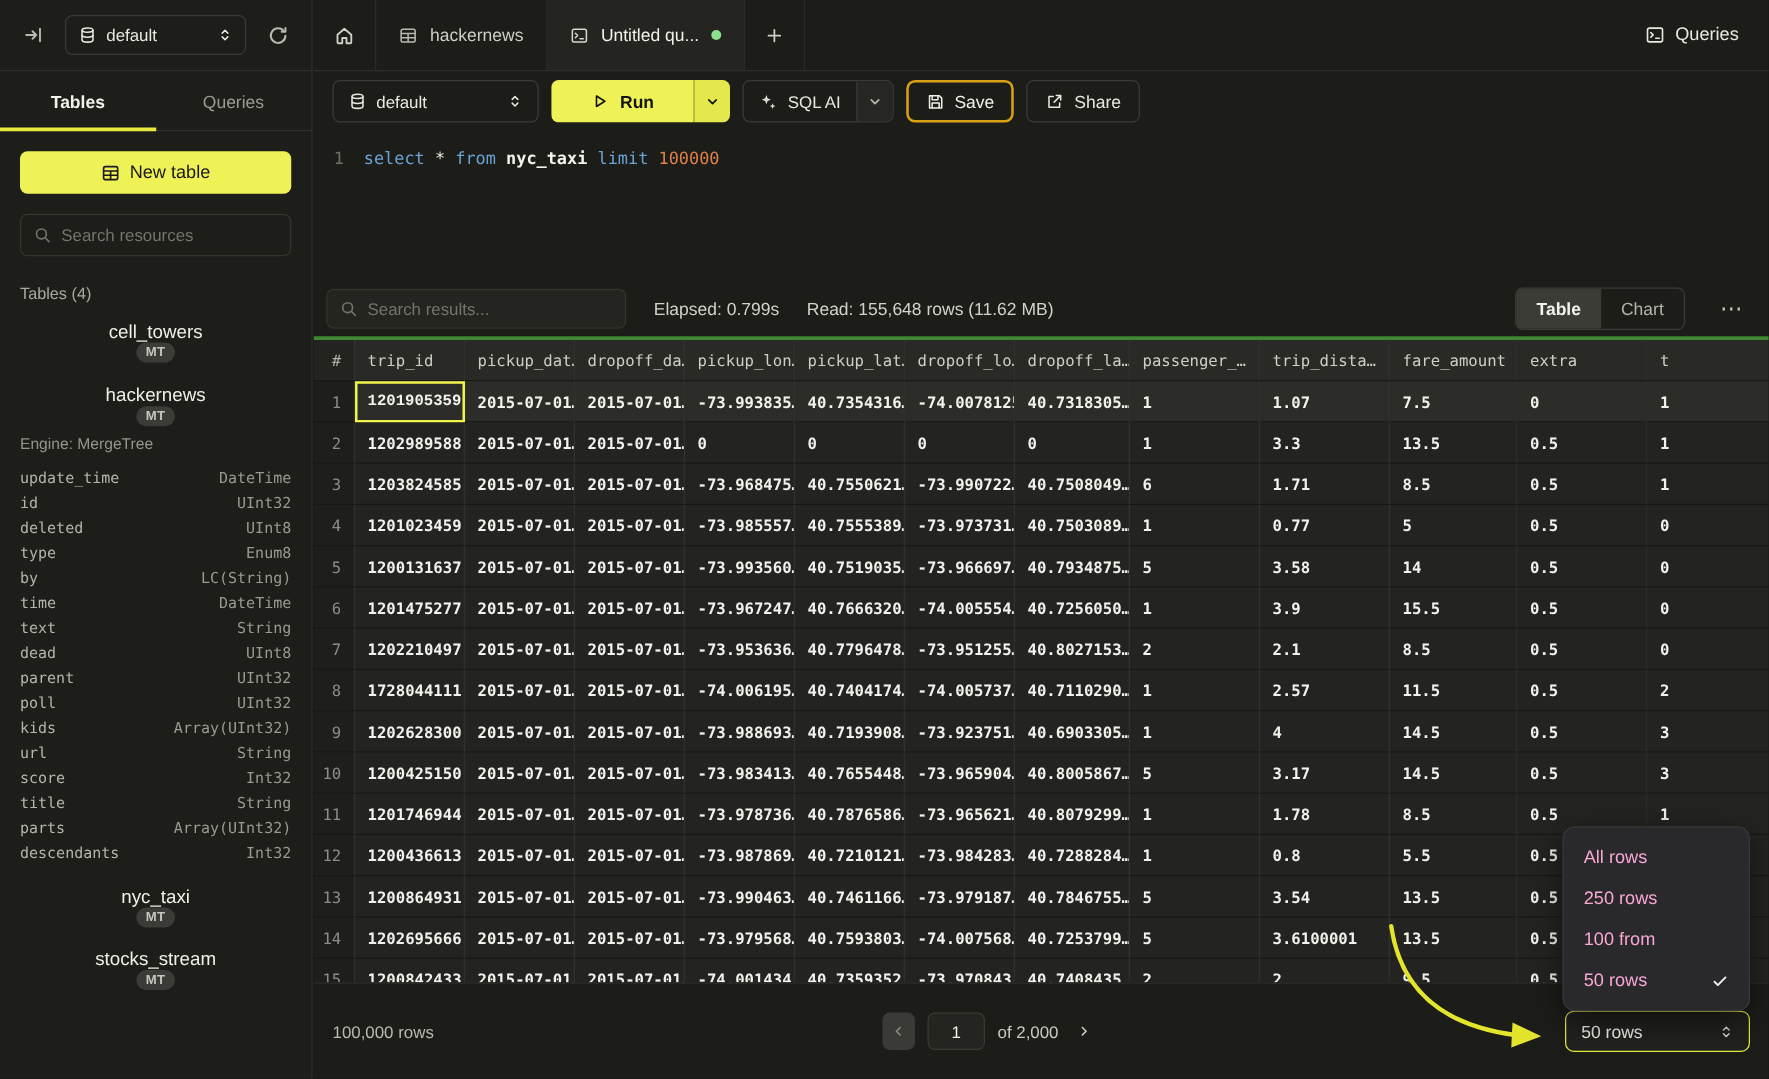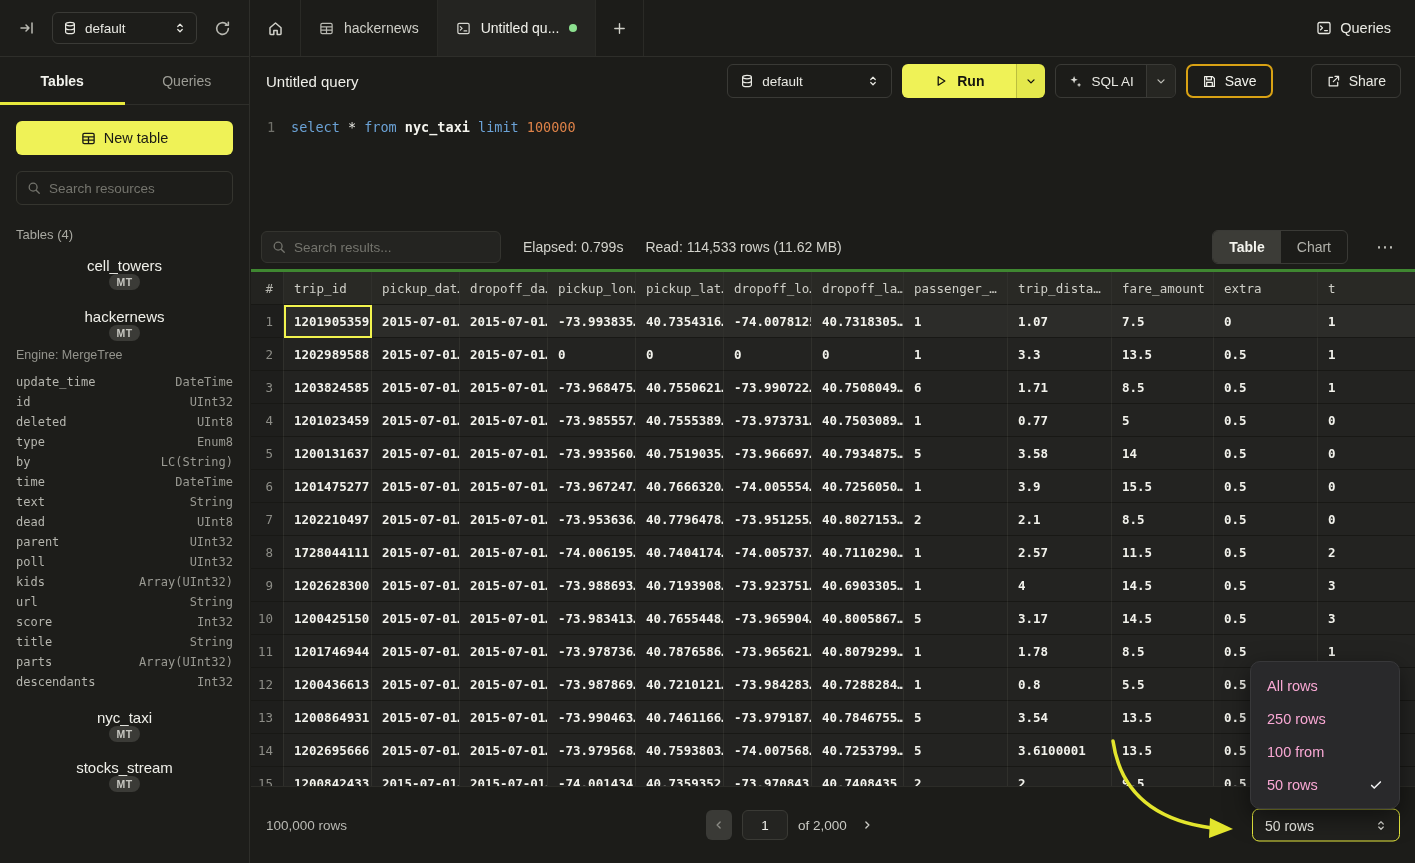--- a/index.html
+++ b/index.html
@@ -48,21 +48,21 @@
   .ctl { height:34px; border:1px solid #3a3a36; border-radius:6px; display:flex; align-items:center; gap:8px; padding:0 12px; font-size:13.5px; color:#e9e9e3; cursor:pointer; }
   .ctl.db { width:165px; }
   .ctl .grow { flex:1; }
   .run-btn { height:34px; border-radius:6px; overflow:hidden; display:flex; align-items:stretch; cursor:pointer; }
   .run-main { background:#eff257; color:#15150f; display:flex; align-items:center; gap:9px; padding:0 32px; font-size:14px; font-weight:600; }
   .run-caret { background:#e4e84c; display:flex; align-items:center; padding:0 8px; border-left:1px solid rgba(0,0,0,.18); color:#15150f; }
   .split-btn { height:34px; border:1px solid #3a3a36; border-radius:6px; display:flex; align-items:stretch; overflow:hidden; cursor:pointer; }
   .split-main { display:flex; align-items:center; gap:8px; padding:0 12px; color:#e9e9e3; font-size:13.5px; }
   .split-caret { display:flex; align-items:center; padding:0 8px; border-left:1px solid #3a3a36; color:#b9b9b2; background:#262622; }
   .save-btn { height:34px; border:2px solid #d9a214; border-radius:7px; display:flex; align-items:center; gap:8px; padding:0 14px; color:#f2f2ec; font-size:14px; cursor:pointer; background:transparent; }
-  .share-btn { height:34px; border:1px solid #3a3a36; border-radius:6px; display:flex; align-items:center; gap:8px; padding:0 14px; color:#e9e9e3; font-size:14px; cursor:pointer;margin-left:28px; }
+  .share-btn { height:34px; border:1px solid #3a3a36; border-radius:6px; display:flex; align-items:center; gap:8px; padding:0 14px; color:#e9e9e3; font-size:14px; cursor:pointer; }
 
   .editor { height:120px; flex:0 0 auto; padding-top:14px; display:flex; font-family:"DejaVu Sans Mono", monospace; font-size:13.5px; }
   .gutter { width:40px; text-align:center; color:#70706a; }
   .code { white-space:pre; }
   .tok-keyword { color:#6ba2d6; }
   .tok-plain { color:#e8e8e2; }
   .tok-identifier { color:#f4f4ee; font-weight:700; }
   .tok-number { color:#de8248; }
 
   .results-toolbar { height:44px; flex:0 0 auto; display:flex; align-items:center; padding:0 14px 0 10px; gap:22px; }
@@ -79,21 +79,21 @@
   .green-line { height:3px; background:#3f8731; flex:0 0 auto; }
 
   .grid-wrap { height:514px; overflow:hidden; position:relative; flex:0 0 auto; background:#191916; }
   .g-row { display:grid; grid-template-columns:33px 88px 88px 88px 88px 88px 88px 92px 104px 104px 102px 104px 98px; height:33px; }
   .th, .td { font-family:"DejaVu Sans Mono", monospace; font-size:12.5px; display:flex; align-items:center; padding:0 10px; border-right:1px solid #30302c; border-bottom:1px solid #181815; overflow:hidden; white-space:nowrap; }
   .th { background:#292925; color:#cfcfc8; }
   .th.num { justify-content:flex-end; background:#232320; color:#b3b3ac; }
   .td { background:#232321; color:#f2f2ec; font-weight:700; cursor:cell; }
   .td.num { justify-content:flex-end; background:#1e1e1c; color:#8d8d87; font-weight:400; }
   .g-row.active .td:not(.num) { background:#2c2c29; }
-  .td.selected { outline:2px solid #f2f44e; outline-offset:-2px; }
+  .td.selected { outline:2px solid #f2f44e; outline-offset:-2px;font-family:Liberation Mono, monospace; }
 
   .footer { flex:1; border-top:1px solid #2c2c28; display:flex; align-items:center; padding:0 15px; position:relative; background:#1c1c19; }
   .rows-count { font-size:13.5px; color:#b9b9b3; }
   .pager { position:absolute; left:455px; top:0; bottom:0; display:flex; align-items:center; gap:10px; }
   .pg-prev { width:26px; height:30px; background:#3a3a36; border-radius:6px; display:flex; align-items:center; justify-content:center; color:#8a8a84; cursor:pointer; }
   .pg-input { width:46px; height:30px; background:#242421; border:1px solid #3a3a35; border-radius:6px; color:#f0f0ea; text-align:center; font-size:13.5px; outline:none; font-family:"Liberation Sans",sans-serif; }
   .pg-of { font-size:13.5px; color:#c9c9c3; }
   .pg-next { color:#c9c9c3; cursor:pointer; padding:4px; }
   .rows-select { position:absolute; right:15px; top:50%; transform:translateY(-50%); width:148px; height:33px; border:1.5px solid #e6e93e; border-radius:7px; background:#21211e; display:flex; align-items:center; justify-content:space-between; padding:0 12px; font-size:14px; color:#f0f0ea; cursor:pointer; }
 
@@ -286,21 +286,20 @@
       <div class="queries-link">
         <svg width="16" height="16" viewBox="0 0 16 16" fill="none" stroke="#e9e9e3" stroke-width="1.3" stroke-linecap="round" stroke-linejoin="round">
             <rect x="2" y="2.5" width="12" height="11" rx="1.5"></rect>
             <path d="M4.6 6l1.9 1.9-1.9 1.9M8.6 10.6h2.8"></path>
           </svg>
         <span>Queries</span>
       </div>
     </div>
 
     <div class="query-header">
-      <div class="qh-title">Untitled query</div>
 
       <div class="ctl db">
         <span>
           <svg width="14" height="14" viewBox="0 0 16 16" fill="none" stroke="currentColor" stroke-width="1.4">
               <ellipse cx="8" cy="3.5" rx="5" ry="2"></ellipse>
               <path d="M3 3.5v9c0 1.1 2.2 2 5 2s5-.9 5-2v-9"></path>
               <path d="M3 8c0 1.1 2.2 2 5 2s5-.9 5-2"></path>
             </svg>
         </span>
         <span class="grow">default</span>
@@ -365,21 +364,21 @@
       <div class="rt-search">
         <span>
           <svg width="14" height="14" viewBox="0 0 16 16" fill="none" stroke="currentColor" stroke-width="1.5" stroke-linecap="round">
               <circle cx="7" cy="7" r="4.5"></circle>
               <path d="M10.5 10.5 14 14"></path>
             </svg>
         </span>
         <input type="text" placeholder="Search results..." style="">
       </div>
       <span class="stat">Elapsed: 0.799s</span>
-      <span class="stat">Read: 114,533 rows (11.62 MB)</span>
+      <span class="stat">Read: 155,648 rows (11.62 MB)</span>
       <span class="rt-spacer"></span>
       <div class="toggle">
         <div class="tg-seg active">Table</div>
         <div class="tg-seg">Chart</div>
       </div>
       <span class="ellipsis-btn">⋯</span>
     </div>
 
     <div class="green-line"></div>
 

